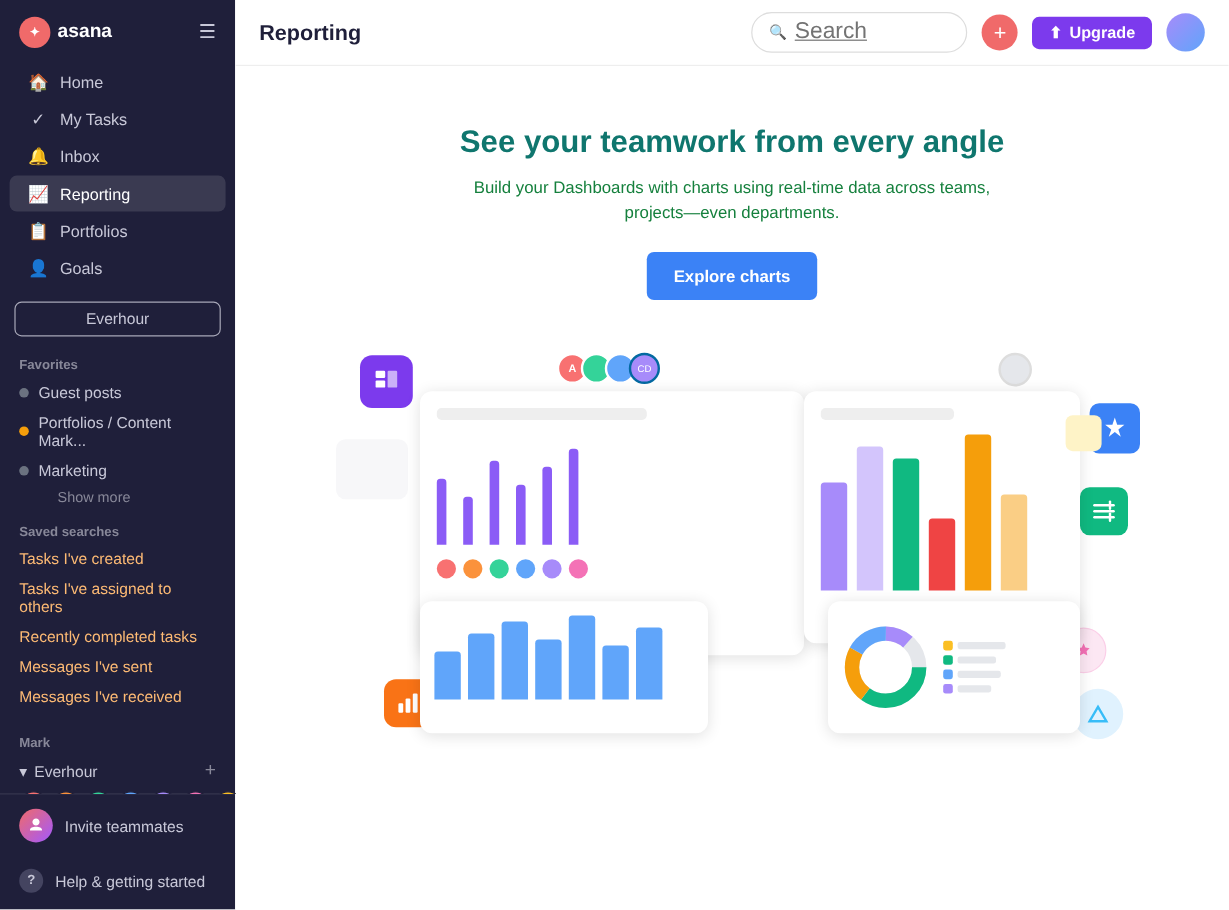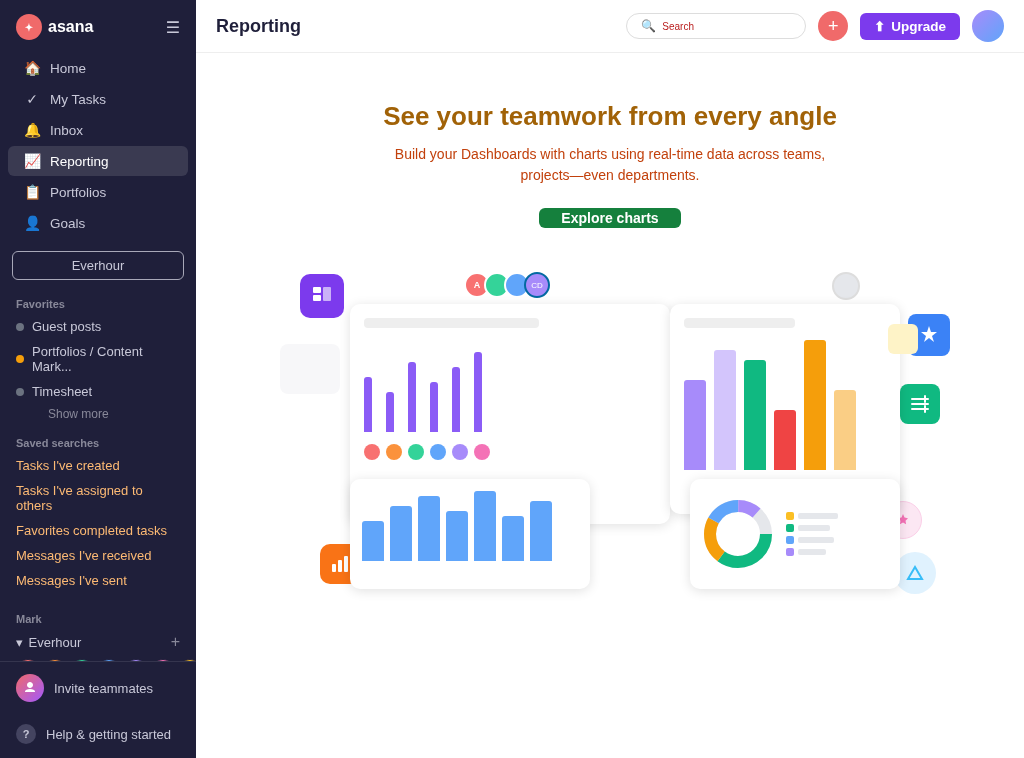--- a/index.html
+++ b/index.html
@@ -254,38 +254,38 @@
       display: flex;
       flex-direction: column;
       align-items: center;
       padding: 48px 20px 20px;
       overflow-y: auto;
       position: relative;
     }
     .hero-title {
       font-size: 26px;
       font-weight: 700;
-      color: #a16207;
+      color: #0f766e;
       text-align: center;
       margin-bottom: 12px;
     }
     .hero-subtitle {
       font-size: 14px;
-      color: #c2410c;
+      color: #15803d;
       text-align: center;
       max-width: 480px;
       line-height: 1.5;
       margin-bottom: 22px;
     }
     .explore-btn {
-      background: #15803d;
+      background: #3b82f6;
       color: #fff;
       border: none;
       border-radius: 6px;
-      padding: 2px 22px;
+      padding: 12px 22px;
       font-size: 14px;
       font-weight: 600;
       cursor: pointer;
       margin-bottom: 36px;
     }
 
     
     .dashboard-illustration {
       position: relative;
       width: 680px;
@@ -397,30 +397,30 @@
     <div class="fav-item">
       <div class="fav-dot" style="background:#6b7280"></div>
       <span>Guest posts</span>
     </div>
     <div class="fav-item">
       <div class="fav-dot" style="background:#f59e0b"></div>
       <span>Portfolios / Content Mark...</span>
     </div>
     <div class="fav-item">
       <div class="fav-dot" style="background:#6b7280"></div>
-      <span>Timesheet</span>
+      <span>Marketing</span>
     </div>
     <div class="show-more">Show more</div>
 
     <div class="sidebar-section-label">Saved searches</div>
     <div class="saved-search-item">Tasks I've created</div>
     <div class="saved-search-item">Tasks I've assigned to others</div>
-    <div class="saved-search-item">Favorites completed tasks</div>
+    <div class="saved-search-item">Recently completed tasks</div>
+    <div class="saved-search-item">Messages I've sent</div>
     <div class="saved-search-item">Messages I've received</div>
-    <div class="saved-search-item">Messages I've sent</div>
 
     <div class="teams-section">
       <div class="sidebar-section-label">Mark</div>
       <div class="team-header">
         <div class="team-name-row">
           <span>▾</span>
           <span>Everhour</span>
         </div>
         <span class="team-add">+</span>
       </div>
@@ -452,21 +452,21 @@
     </div>
   </div>
 </div>
 
 <div class="main">
 
   <div class="topbar">
     <div class="page-title">Reporting</div>
     <div class="search-box">
       <span class="search-icon-svg">🔍</span>
-      <span style="color:#b91c1c;font-size:10px;">Search</span>
+      <span style="color:#737373;font-size:19px;text-decoration:underline;">Search</span>
     </div>
     <div class="plus-btn">+</div>
     <div class="upgrade-btn">
       <span class="upgrade-icon">⬆</span>
       <span>Upgrade</span>
     </div>
     <div class="user-avatar"></div>
   </div>
 
   <div class="content">

